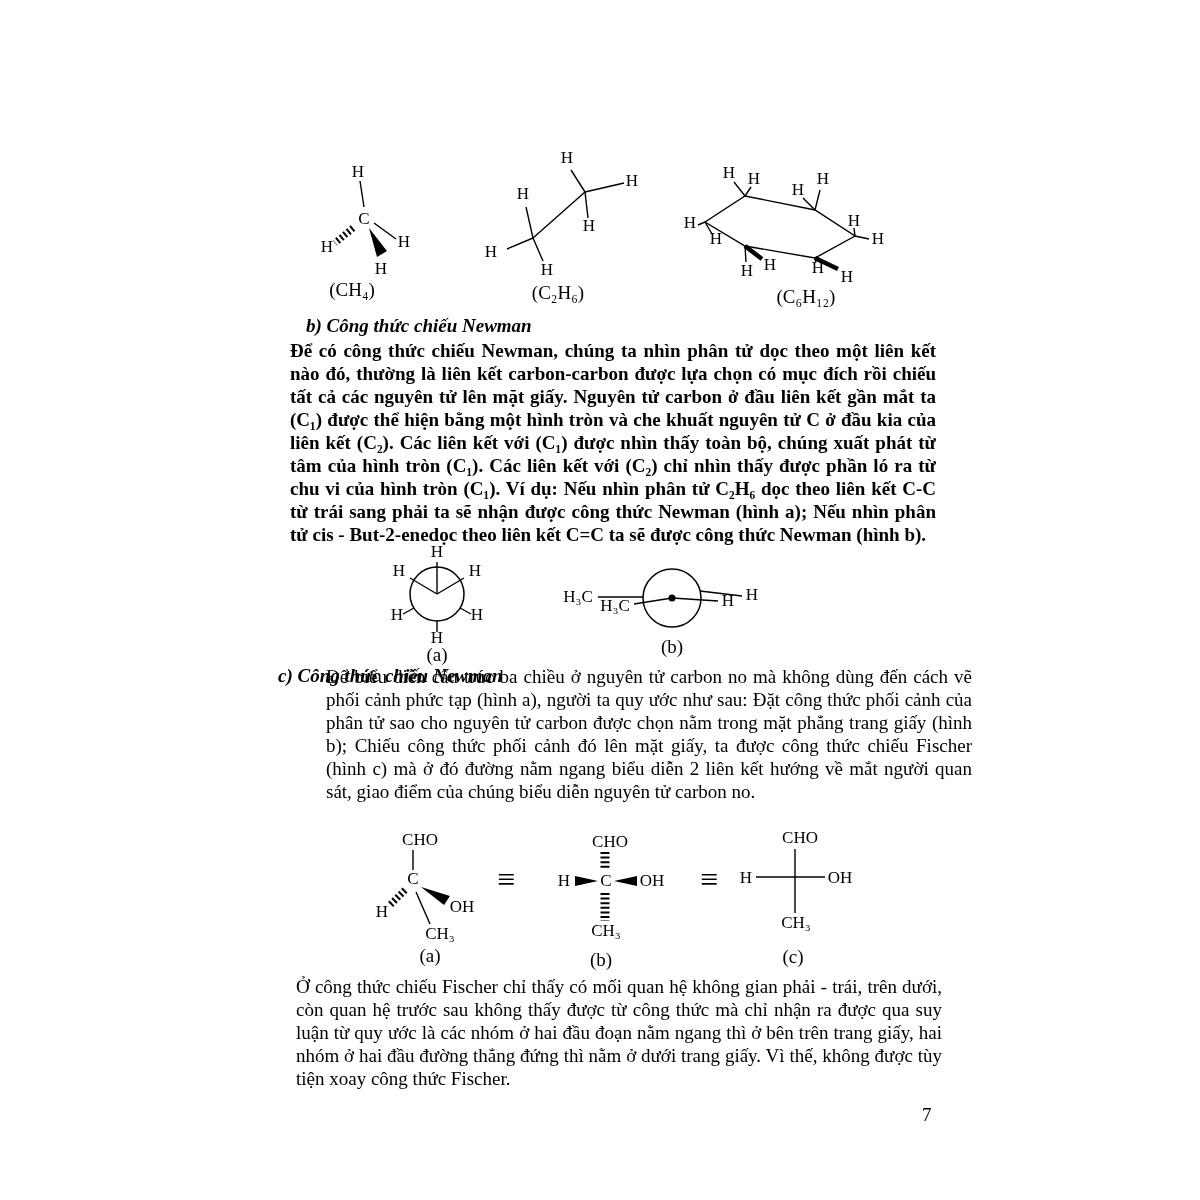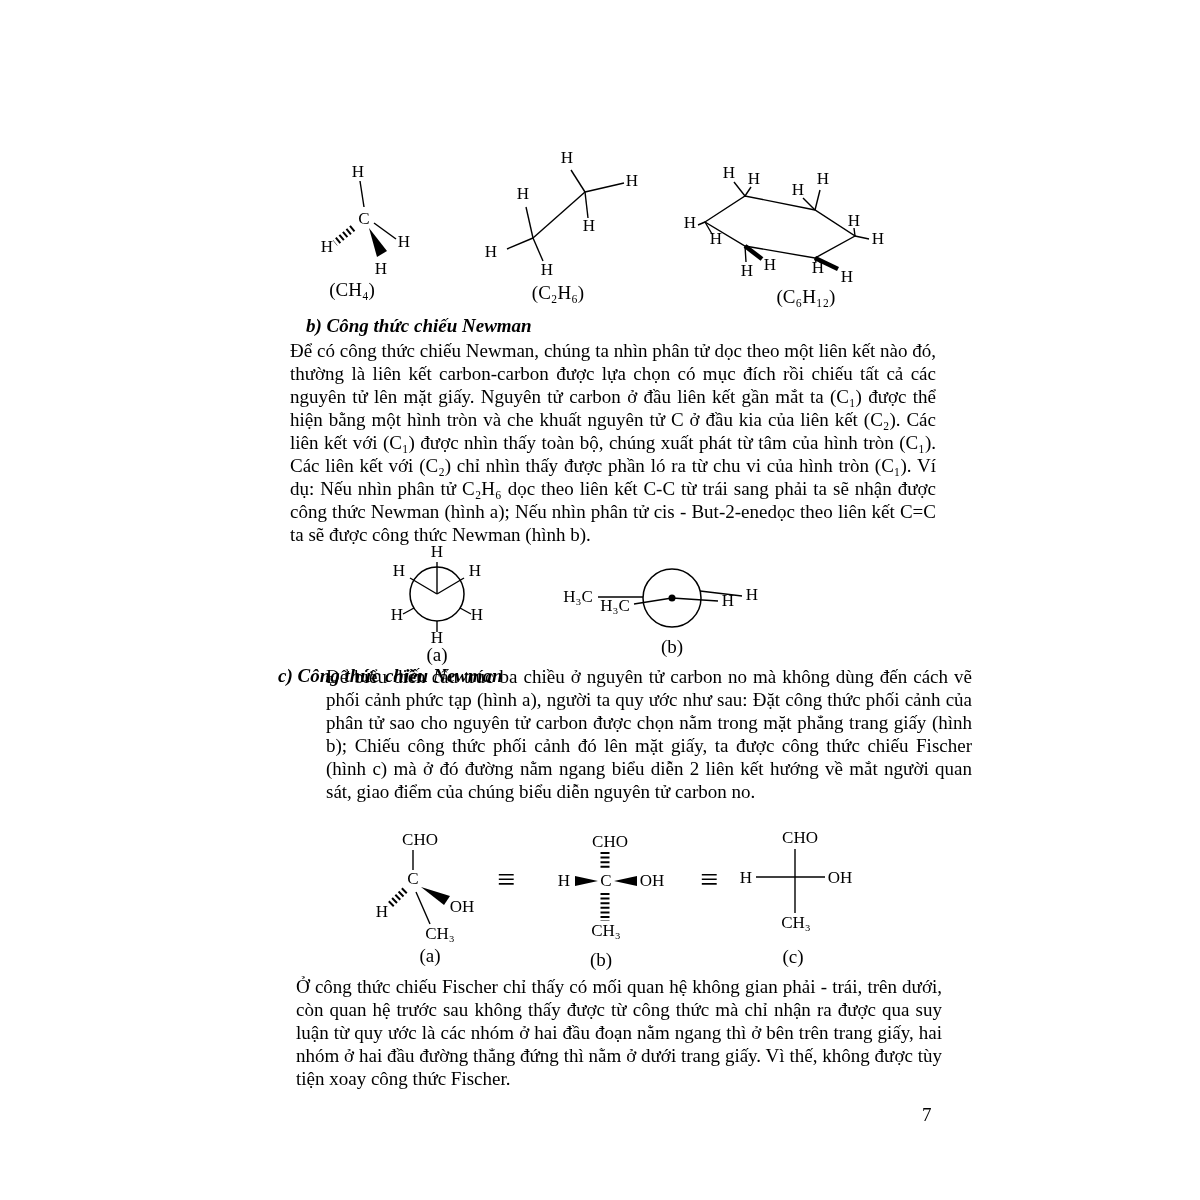--- a/index.html
+++ b/index.html
@@ -20,21 +20,21 @@
     text-align: justify;
     width: 646px;
   }
   .heading {
     font-size: 19px;
     font-style: italic;
     font-weight: bold;
   }
   .intro    { left: 290px; top: 96px; }
   .heading-b{ left: 278px; top: 315px; margin-left: 28px; }
-  .para-b   { left: 290px; top: 339px; }
+  .para-b   { left: 290px; top: 339px; font-weight: bold; }
   .heading-c{ left: 278px; top: 665px; }
   .para-c   { left: 290px; top: 665px; margin-left: 36px; }
   .closing  { left: 290px; top: 975px; margin-left: 6px; }
   .pagenum  { left: 922px; top: 1104px; font-size: 19px; }
 
   svg.fig { position: absolute; left: 0; }
   .fig1 { top: 140px; }
   .fig2 { top: 540px; }
   .fig3 { top: 820px; }
 

